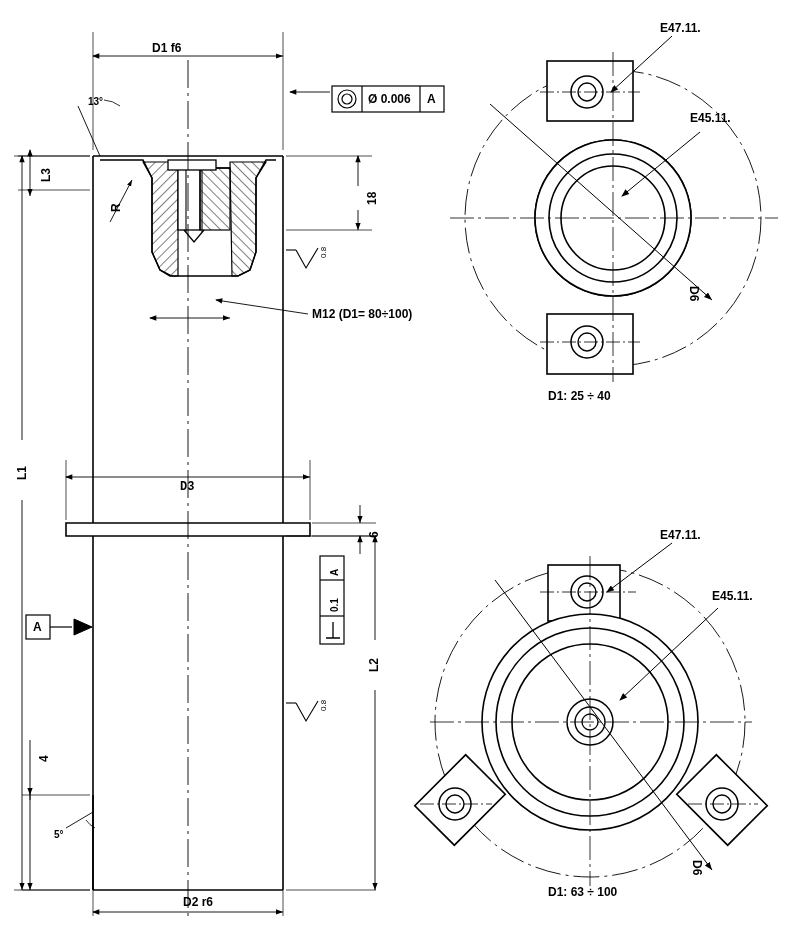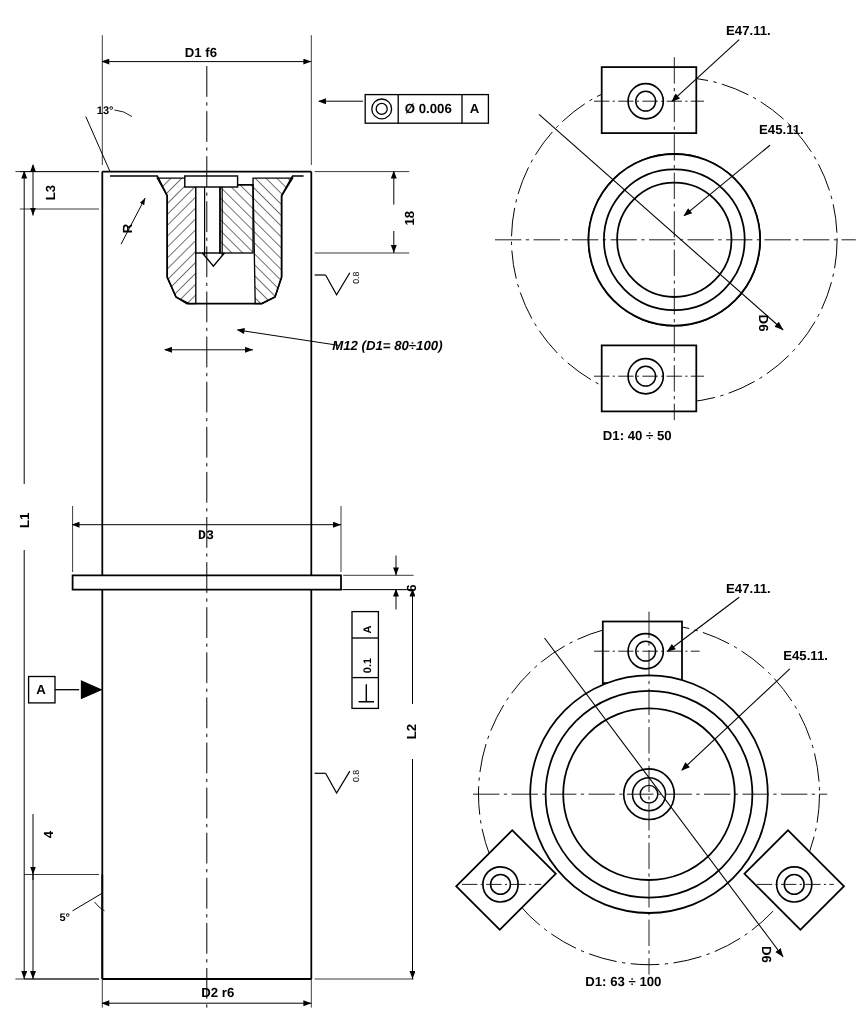--- a/index.html
+++ b/index.html
@@ -247,47 +247,47 @@
       <line x1="540" y1="592" x2="636" y2="592" stroke-width="0.8" stroke-dasharray="14,3,2,3"></line>
       <line x1="420" y1="804" x2="492" y2="804" stroke-width="0.8" stroke-dasharray="14,3,2,3"></line>
       <line x1="688" y1="804" x2="758" y2="804" stroke-width="0.8" stroke-dasharray="14,3,2,3"></line>
 
       <line x1="607" y1="592" x2="672" y2="543" stroke-width="1" marker-start="url(#arrowBack)"></line>
       <line x1="620" y1="700" x2="718" y2="608" stroke-width="1" marker-start="url(#arrowBack)"></line>
       <line x1="495" y1="580" x2="712" y2="870" stroke-width="1" marker-end="url(#arrow)"></line>
     </g>
   </svg>
 
-  <div class="lbl" style="left:152px; top:42px;margin-left:16px;">D1  f6</div>
+  <div class="lbl" style="left:152px; top:42px;">D1  f6</div>
   <div class="lbl" style="left:180px; top:481px;font-family:Liberation Mono, monospace;">D3</div>
   <div class="lbl" style="left:168px; top:896px;padding-left:15px;">D2  r6</div>
 
   <div class="lbl rot90" style="left:16px; top:480px;">L1</div>
   <div class="lbl rot90" style="left:368px; top:672px;">L2</div>
   <div class="lbl rot90" style="left:40px; top:182px;">L3</div>
   <div class="lbl rot90" style="left:366px; top:205px;">18</div>
   <div class="lbl rot90" style="left:368px; top:538px;">6</div>
   <div class="lbl rot90" style="left:38px; top:762px;">4</div>
 
   <div class="lbl small" style="left:88px; top:97px;">13°</div>
   <div class="lbl small" style="left:54px; top:830px;">5°</div>
   <div class="lbl rot90" style="left:110px; top:212px;">R</div>
 
-  <div class="lbl" style="left:302px; top:308px;font-style:italic;">M12 (D1= 80÷100)</div>
+  <div class="lbl" style="left:312px; top:308px;">M12 (D1= 80÷100)</div>
   <div class="lbl tiny rot90" style="left:320px; top:258px;">0.8</div>
   <div class="lbl tiny rot90" style="left:320px; top:711px;">0.8</div>
   <div class="lbl" style="left:33px; top:621px;">A</div>
   <div class="lbl" style="left:368px; top:93px;">Ø 0.006</div>
   <div class="lbl" style="left:427px; top:93px;">A</div>
   <div class="lbl small rot90" style="left:330px; top:612px;">0.1</div>
   <div class="lbl small rot90" style="left:330px; top:576px;">A</div>
 
   <div class="lbl" style="left:660px; top:22px;">E47.11.</div>
   <div class="lbl" style="left:690px; top:112px;">E45.11.</div>
   <div class="lbl rotneg" style="left:700px; top:286px;">D6</div>
-  <div class="lbl" style="left:548px; top:390px;">D1:  40 ÷ 50</div>
+  <div class="lbl" style="left:548px; top:390px;">D1:  25 ÷ 40</div>
 
   <div class="lbl" style="left:660px; top:529px;">E47.11.</div>
   <div class="lbl" style="left:712px; top:590px;">E45.11.</div>
   <div class="lbl rotneg" style="left:703px; top:860px;">D6</div>
-  <div class="lbl" style="left:532px; top:886px;">D1:  63 ÷ 100</div>
+  <div class="lbl" style="left:548px; top:886px;">D1:  63 ÷ 100</div>
 
 </div>
 
 </body></html>

